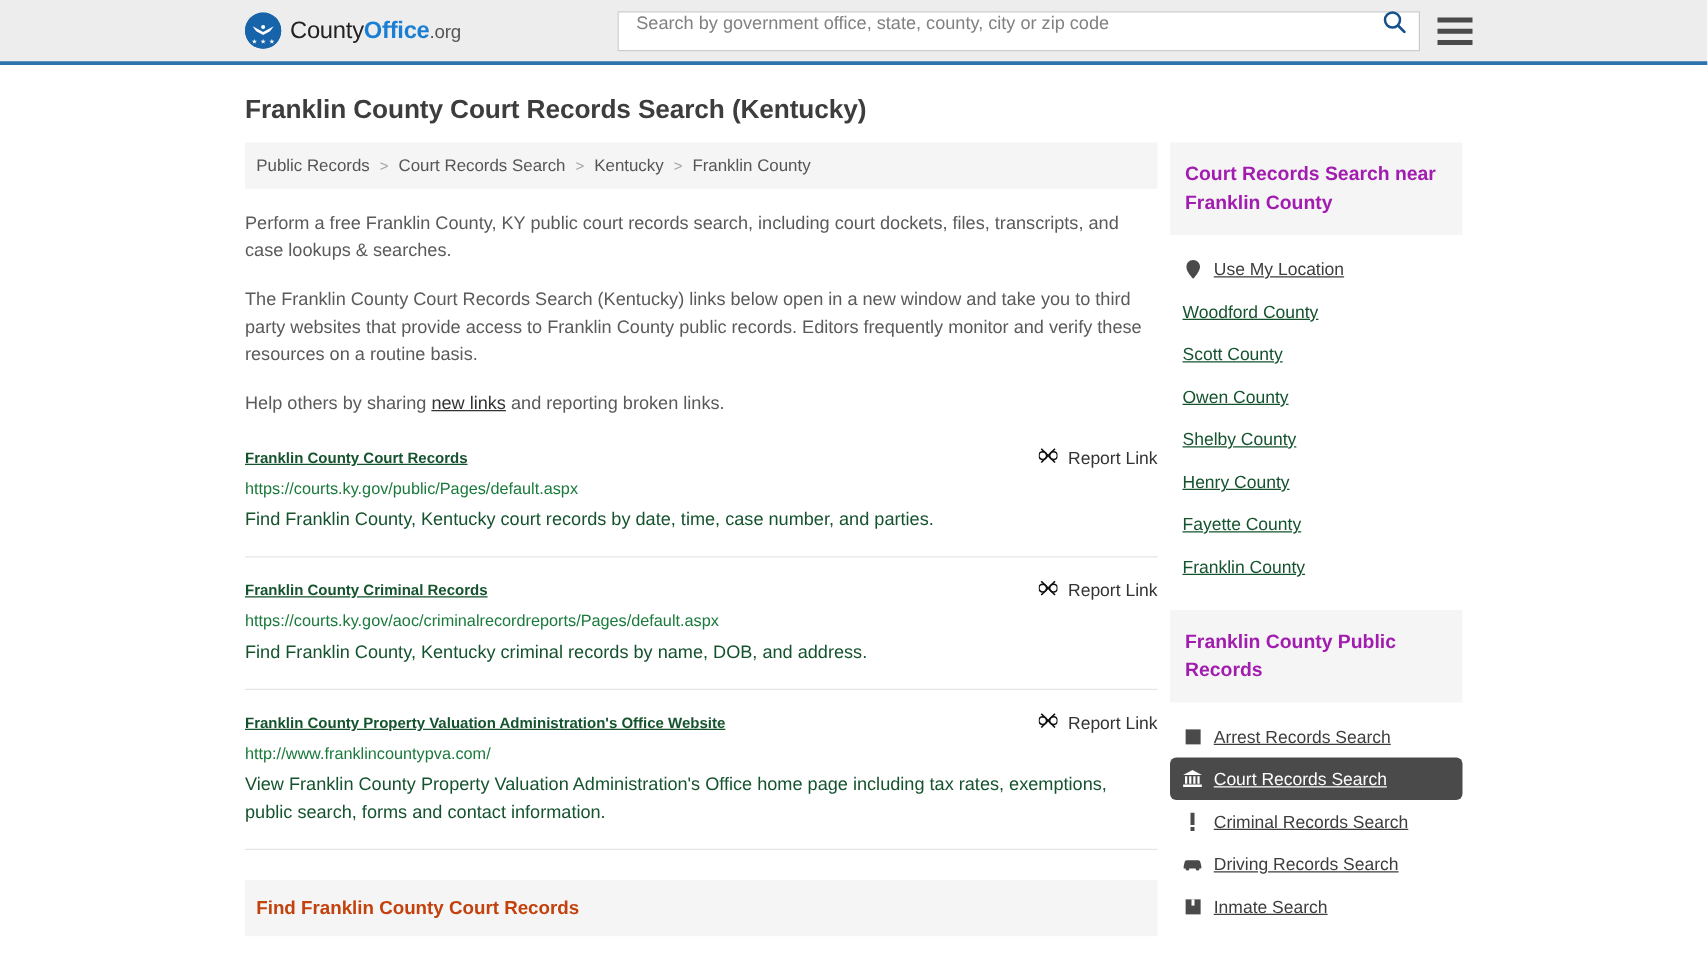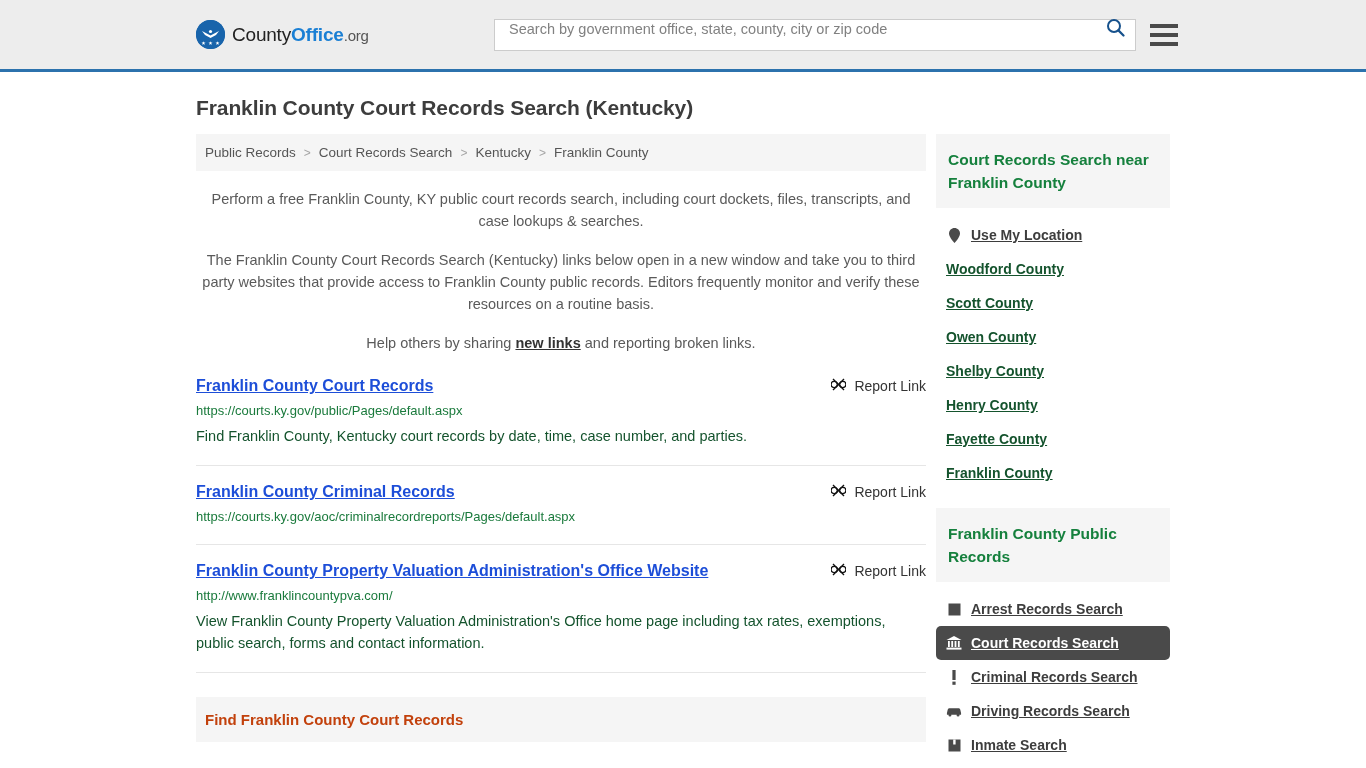--- a/index.html
+++ b/index.html
@@ -8,21 +8,21 @@
     width: 1366px; height: 768px;
     overflow: hidden;
     background: #ffffff;
     font-family: "Liberation Sans", sans-serif;
     color: #555555;
   }
 
   
   .site-header {
     width: 100%;
-    height: 72px;
+    height: 52px;
     background: #ededed;
     border-bottom: 3px solid #2c72ad;
     display: flex;
     align-items: center;
     position: relative;
   }
   .logo-wrap {
     position: absolute;
     left: 196px;
     display: flex;
@@ -120,46 +120,45 @@
     text-decoration: none;
   }
   .breadcrumb .sep { color: #a5a5a5; margin: 0 6px; font-size: 12px; }
 
   
   .intro p {
     font-size: 14.5px;
     line-height: 22px;
     color: #5a5a5a;
     margin: 17px 0 0 0;
-    text-align: center;
   }
   .intro a {
     color: #333333;
     text-decoration: underline;
-    font-weight: bold;
+    font-weight: normal;
   }
 
   
   .results { margin-top: 22px; }
   .result {
     padding: 0 0 18px 0;
     border-bottom: 1px solid #e6e6e6;
     margin-bottom: 16px;
     position: relative;
   }
   .result:last-child { border-bottom: 1px solid #e6e6e6; }
   .result-head {
     display: flex;
     align-items: flex-start;
     justify-content: space-between;
   }
   .result-title {
-    font-size: 16px;
+    font-size: 12px;
     font-weight: bold;
-    color: #1d4ed8;
+    color: #14532d;
     text-decoration: underline;
     line-height: 20px;
     max-width: 600px;
   }
   .report-link {
     display: flex;
     align-items: center;
     gap: 8px;
     color: #333333;
     font-size: 14px;
@@ -197,25 +196,25 @@
 
   
   .side-panel-head {
     background: #f5f5f5;
     padding: 14px 12px;
   }
   .side-panel-head h2 {
     margin: 0;
     font-size: 15.5px;
     font-weight: bold;
-    color: #15803d;
+    color: #a21caf;
     line-height: 23px;
   }
   .side-list { margin: 0; padding: 0; list-style: none; }
-  .side-list li { margin: 0; font-weight: bold; }
+  .side-list li { margin: 0; }
   .side-link {
     display: flex;
     align-items: center;
     gap: 9px;
     padding: 9px 10px;
     font-size: 14px;
     color: #3d3d3d;
     text-decoration: none;
   }
   .side-link .lbl { text-decoration: underline; }
@@ -326,20 +325,21 @@
                 <svg width="15" height="15" viewBox="0 0 15 15">
                   <path d="M2 2 L13 13 M13 2 L2 13" stroke="#111" stroke-width="1.4" fill="none"></path>
                   <path d="M3.2 4.4 a3 3 0 0 1 0 6.2 a3 3 0 0 1 0 -6.2 z" fill="none" stroke="#111" stroke-width="1.3"></path>
                   <path d="M11.8 4.4 a3 3 0 0 0 0 6.2 a3 3 0 0 0 0 -6.2 z" fill="none" stroke="#111" stroke-width="1.3"></path>
                 </svg>
               </span>
               <span>Report Link</span>
             </a>
           </div>
           <div class="result-url">https://courts.ky.gov/aoc/criminalrecordreports/Pages/default.aspx</div>
+          <div class="result-desc">Find Franklin County, Kentucky criminal records by name, DOB, and address.</div>
         </div>
 
         <div class="result">
           <div class="result-head">
             <a href="#" class="result-title">Franklin County Property Valuation Administration's Office Website</a>
             <a href="#" class="report-link">
               <span class="unlink-icon">
                 <svg width="15" height="15" viewBox="0 0 15 15">
                   <path d="M2 2 L13 13 M13 2 L2 13" stroke="#111" stroke-width="1.4" fill="none"></path>
                   <path d="M3.2 4.4 a3 3 0 0 1 0 6.2 a3 3 0 0 1 0 -6.2 z" fill="none" stroke="#111" stroke-width="1.3"></path>

